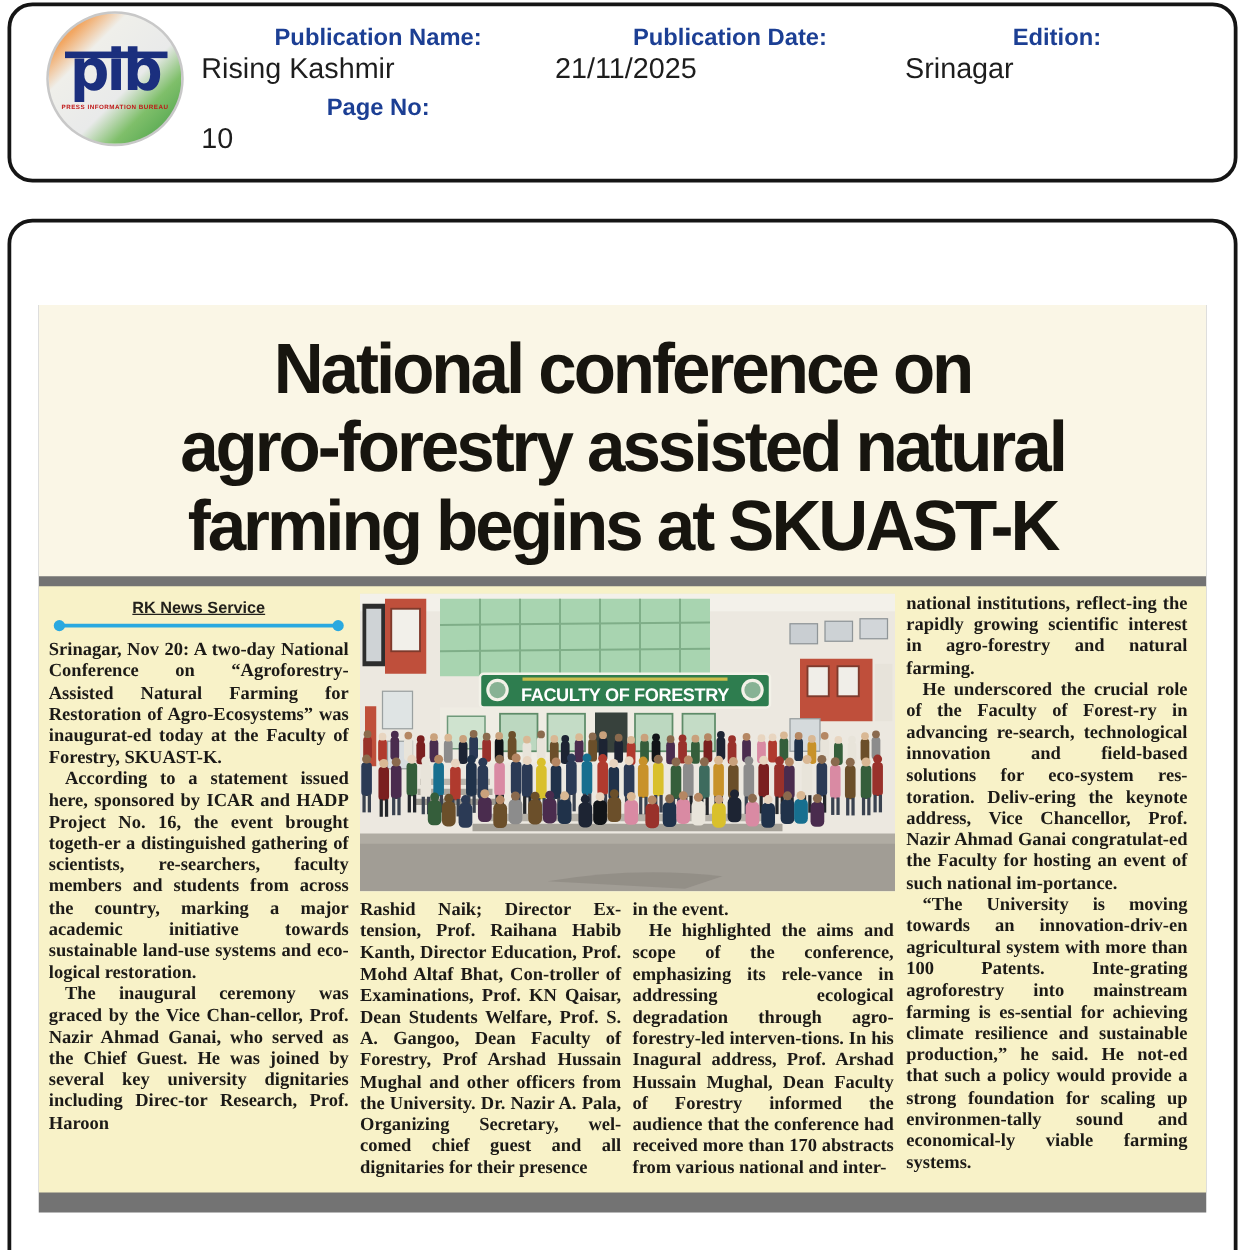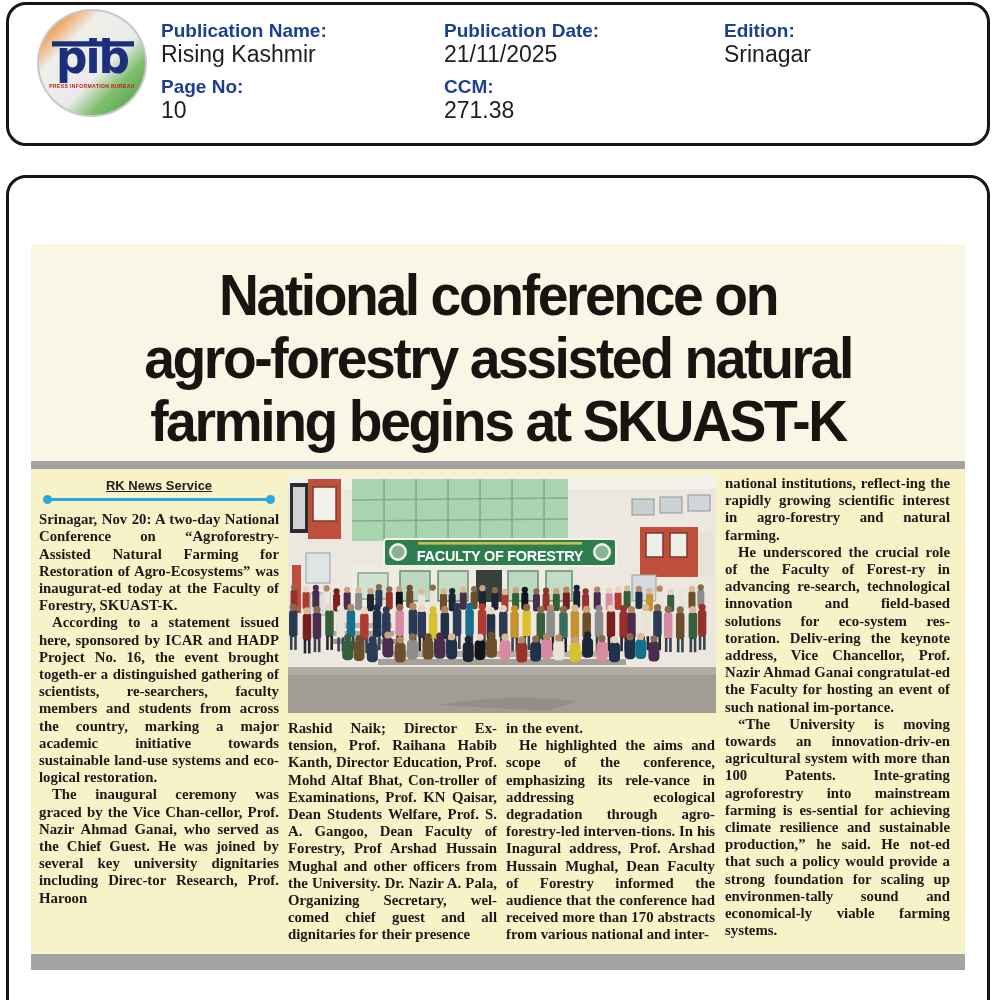--- a/index.html
+++ b/index.html
@@ -13,28 +13,28 @@
     border:2px solid #c8c8c8;overflow:hidden;
     background:linear-gradient(135deg,#ef8f3c 0%,#f2a763 16%,#efefea 30%,#e9eaea 58%,#7fbf6a 74%,#3f9a43 100%);
     display:flex;flex-direction:column;align-items:center;justify-content:center;}
   .pib-word{position:relative;color:#1b2f7e;font-weight:bold;font-size:44px;line-height:40px;
     font-family:"DejaVu Sans",sans-serif;letter-spacing:-2px;transform:scaleY(1.05);}
   .pib-word::before{content:"";position:absolute;left:-4px;right:-6px;top:5px;height:5px;background:#1b2f7e;}
   .pib-sub{margin-top:6px;color:#c01818;font-size:5px;font-weight:bold;letter-spacing:.4px;white-space:nowrap;}
   .meta-grid{position:absolute;left:152px;top:14px;right:20px;height:110px;
     display:grid;grid-template-columns:283px 280px auto;grid-template-rows:56px 56px;}
   .meta-cell{display:flex;flex-direction:column;}
-  .meta-label{color:#1c3f94;font-weight:bold;font-size:19px;line-height:23px;}
+  .meta-label{color:#1c3f94;font-weight:bold;font-size:19px;line-height:23px;text-align:center;}
   .meta-value{color:#1d1d1d;font-size:23px;line-height:24px;}
 
   
   .article-card{position:absolute;left:6px;top:175px;width:978px;height:860px;
     background:#ffffff;border:3px solid #151515;border-radius:20px;}
   .clipping{position:absolute;left:22px;top:66px;width:934px;height:726px;
-    background:#a3a3a3;overflow:hidden;}
+    background:#737373;overflow:hidden;}
   .headline{padding:20px 6px 8px 6px;text-align:center;background:#faf6e6;}
   .headline .hl-line{font-family:"Liberation Sans",sans-serif;font-weight:800;color:#17150f;
     font-size:57px;line-height:63px;letter-spacing:-2.5px;white-space:nowrap;
     transform:scaleX(.97);transform-origin:center;}
   .body-area{position:relative;margin-top:8px;padding:6px 8px 10px 8px;background:#f8f2c8;
     display:flex;gap:9px;}
   .news-col{font-family:"Liberation Serif",serif;font-weight:700;color:#1c1a17;
     font-size:14.8px;line-height:17.2px;text-align:justify;}
   .news-col p{margin:0;}
   .news-col p.indent{text-indent:13px;}
@@ -74,24 +74,20 @@
         <span class="meta-label">Publication Date:</span>
         <span class="meta-value">21/11/2025</span>
       </div>
       <div class="meta-cell">
         <span class="meta-label">Edition:</span>
         <span class="meta-value">Srinagar</span>
       </div>
       <div class="meta-cell">
         <span class="meta-label">Page No:</span>
         <span class="meta-value">10</span>
-      </div>
-      <div class="meta-cell">
-        <span class="meta-label">CCM:</span>
-        <span class="meta-value">271.38</span>
       </div>
     </div>
   </div>
 
   <div class="article-card">
     <div class="clipping">
 
       <div class="headline">
         <div class="hl-line">National conference on</div>
         <div class="hl-line">agro-forestry assisted natural</div>

